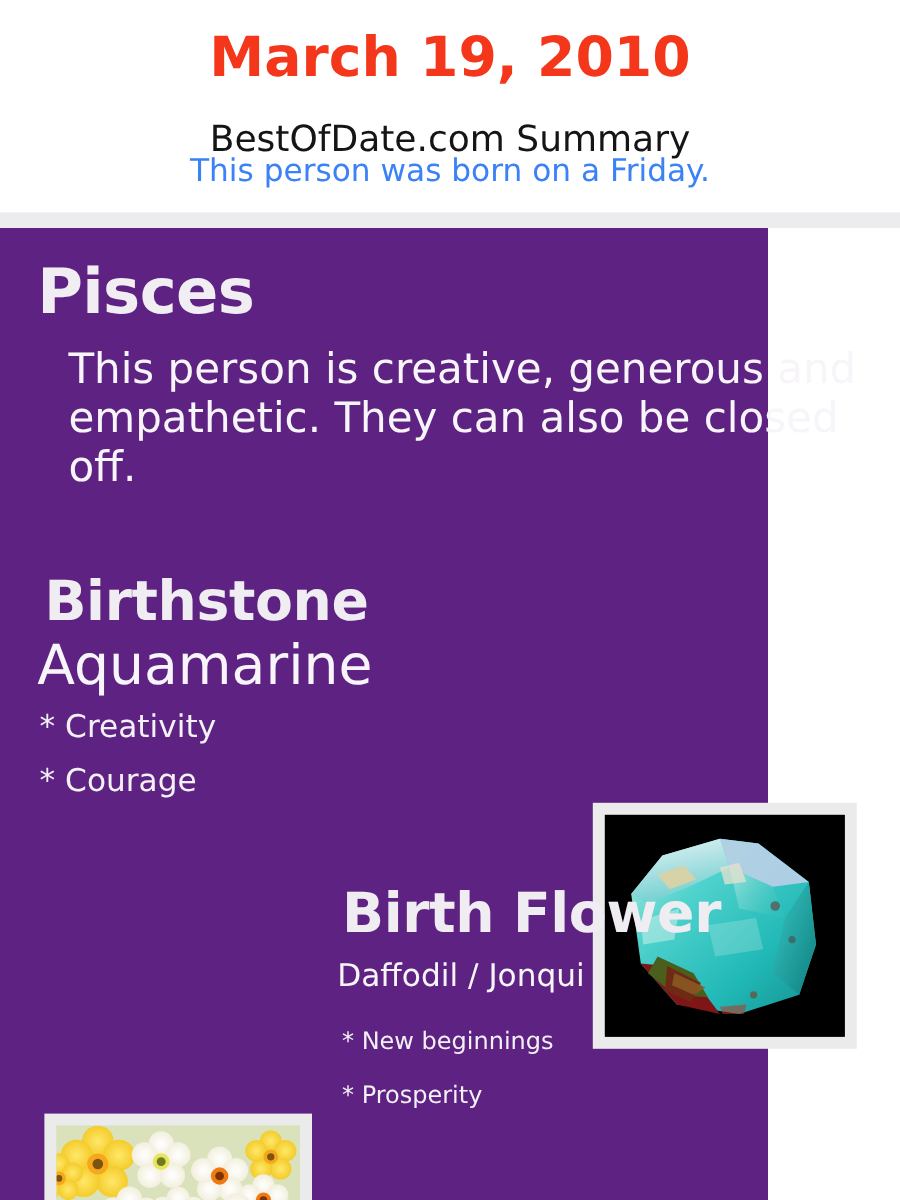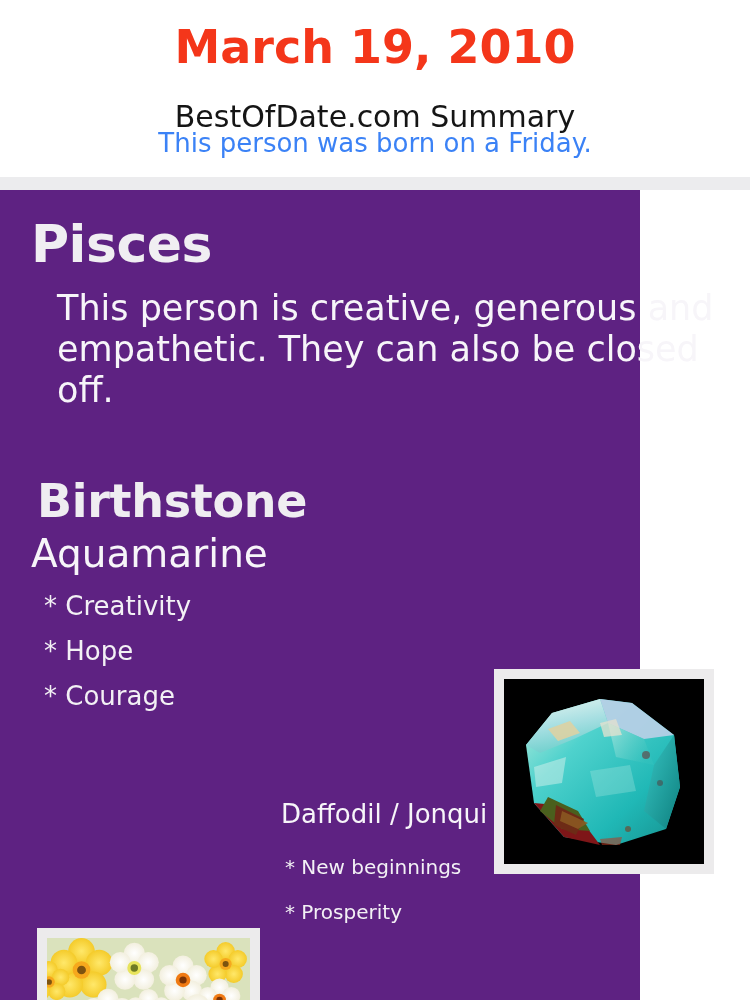--- a/index.html
+++ b/index.html
@@ -117,32 +117,31 @@
     font-weight: bold;
     color: #efedf1;
     line-height: 52px;
     letter-spacing: -0.3px;
     white-space: nowrap;
   }
   .stone-name {
     position: absolute;
     left: 31px;
     top: 344px;
-    font-size: 39px;
+    font-size: 46px;
     font-weight: normal;
     color: #f7f5f9;
     line-height: 40px;
     white-space: nowrap;
   }
   .stone-traits {
     position: absolute;
     left: 33px;
     top: 394px;
     width: 420px;
-    margin-left: 11px;
   }
   .stone-traits .trait {
     font-size: 26px;
     font-weight: normal;
     color: #f3f1f5;
     line-height: 45px;
     white-space: nowrap;
   }
 
   
@@ -232,21 +231,20 @@
 
   <div class="body-panel">
 
     <div class="zodiac-name">Pisces</div>
     <div class="zodiac-desc">This person is creative, generous and empathetic. They can also be closed off.</div>
 
     <div class="stone-title">Birthstone</div>
     <div class="stone-name">Aquamarine</div>
     <div class="stone-traits">
       <div class="trait">* Creativity</div>
-      <div class="trait">* Hope</div>
       <div class="trait">* Courage</div>
     </div>
 
     <div class="photo-frame stone-frame">
       <div class="photo stone-photo">
         <svg class="photo-svg" viewBox="0 0 200 185" preserveAspectRatio="none">
           <defs>
             <linearGradient id="aqBody" x1="0" y1="0" x2="1" y2="1">
               <stop offset="0%" stop-color="#bfeede"></stop>
               <stop offset="32%" stop-color="#4fd2cd"></stop>
@@ -436,20 +434,21 @@
           <g transform="translate(184,150) scale(1.0)">
               <use href="#bloomO"></use>
             </g>
           <g transform="translate(44,172) scale(0.95)">
               <use href="#bloomY"></use>
             </g>
         </svg>
       </div>
     </div>
 
+    <div class="flower-title">Birth Flower</div>
     <div class="flower-name">Daffodil / Jonqui</div>
     <div class="flower-traits">
       <div class="trait">* New beginnings</div>
       <div class="trait">* Prosperity</div>
     </div>
 
   </div>
 </div>
 
 </body></html>

